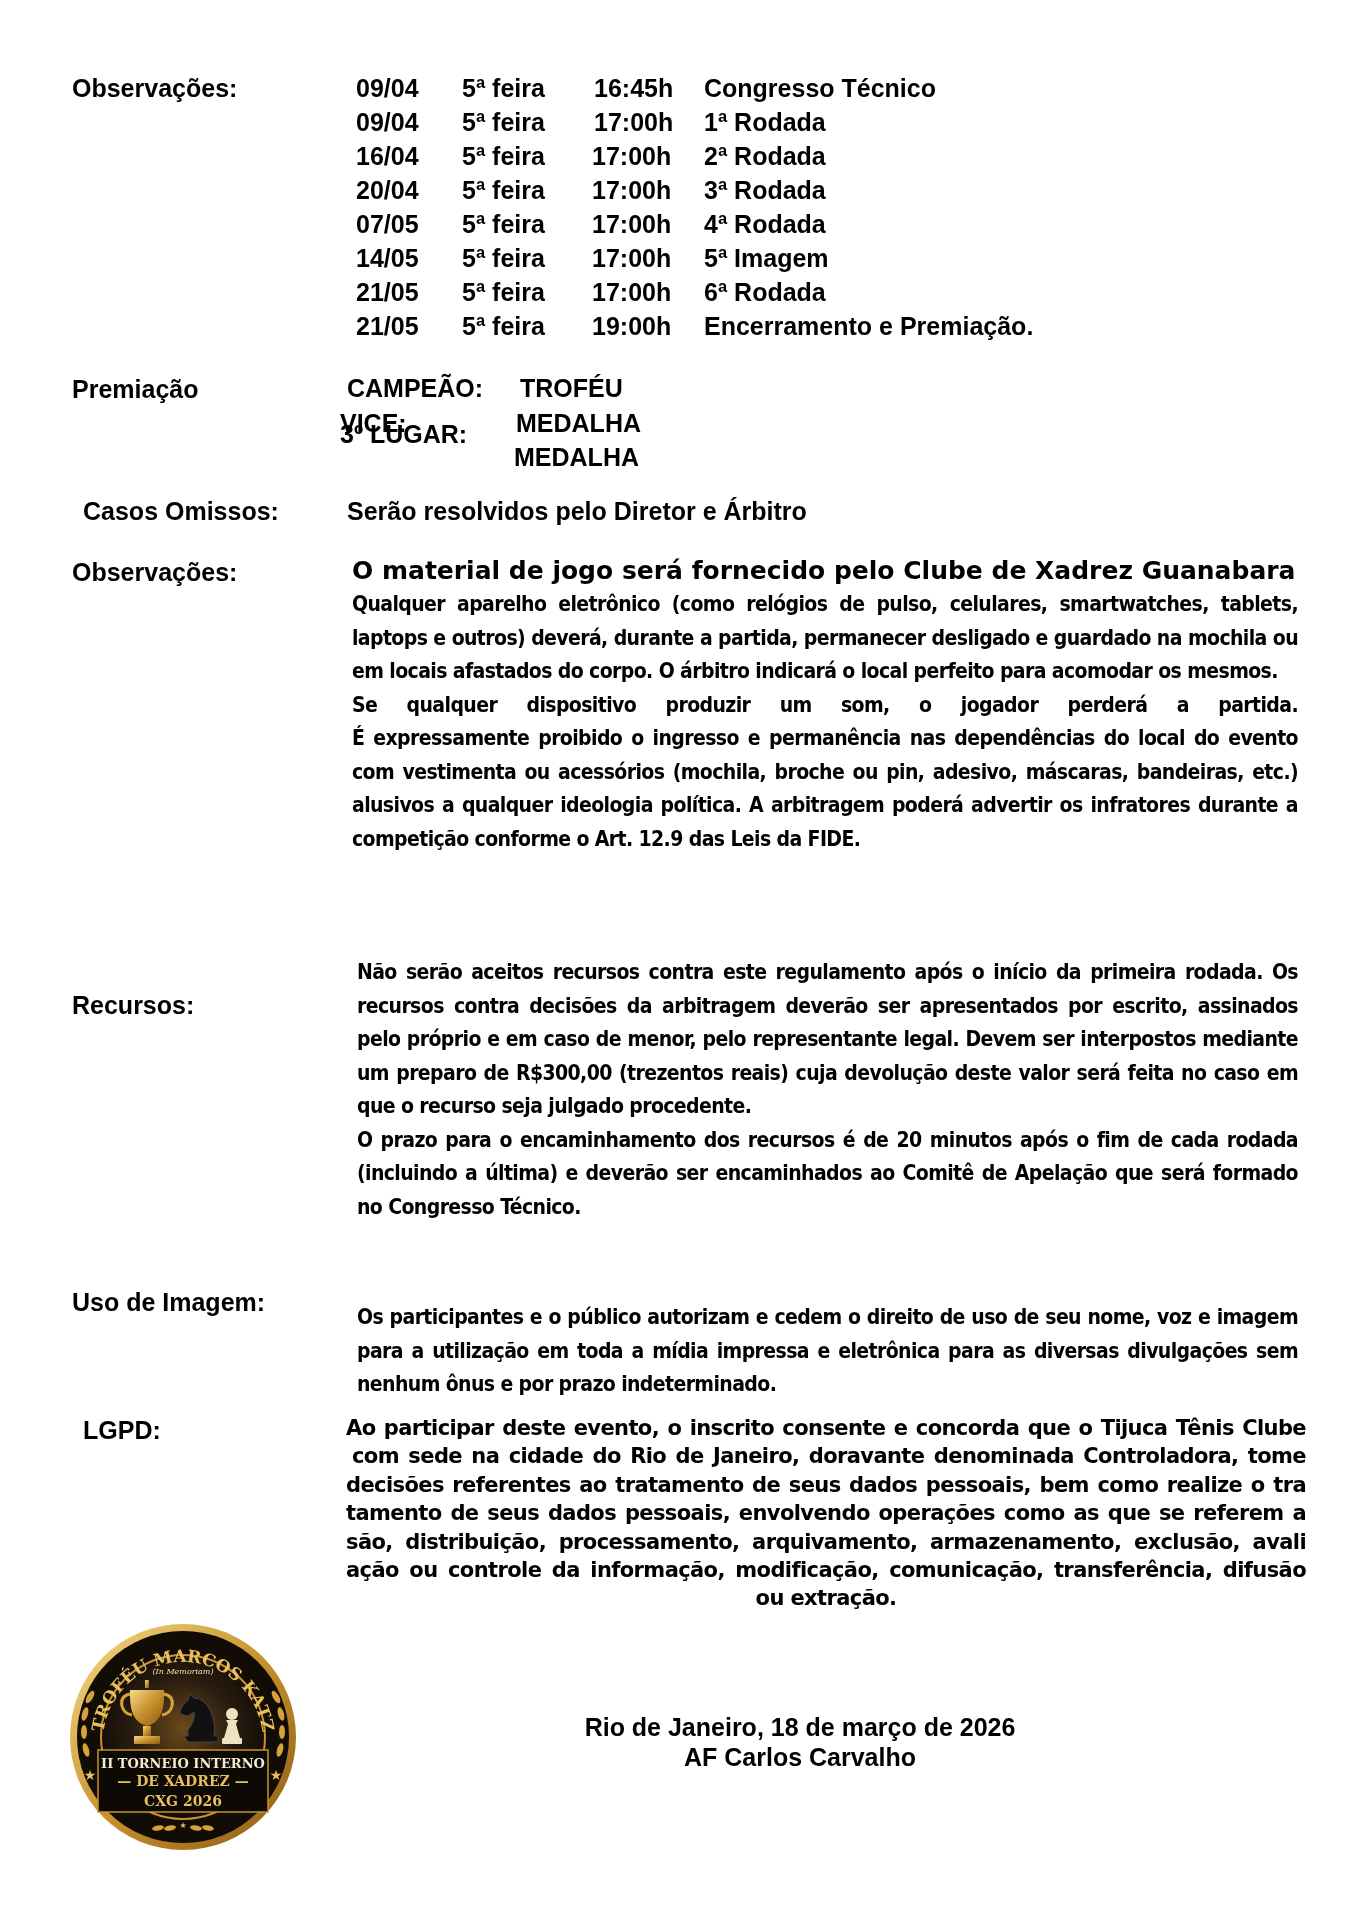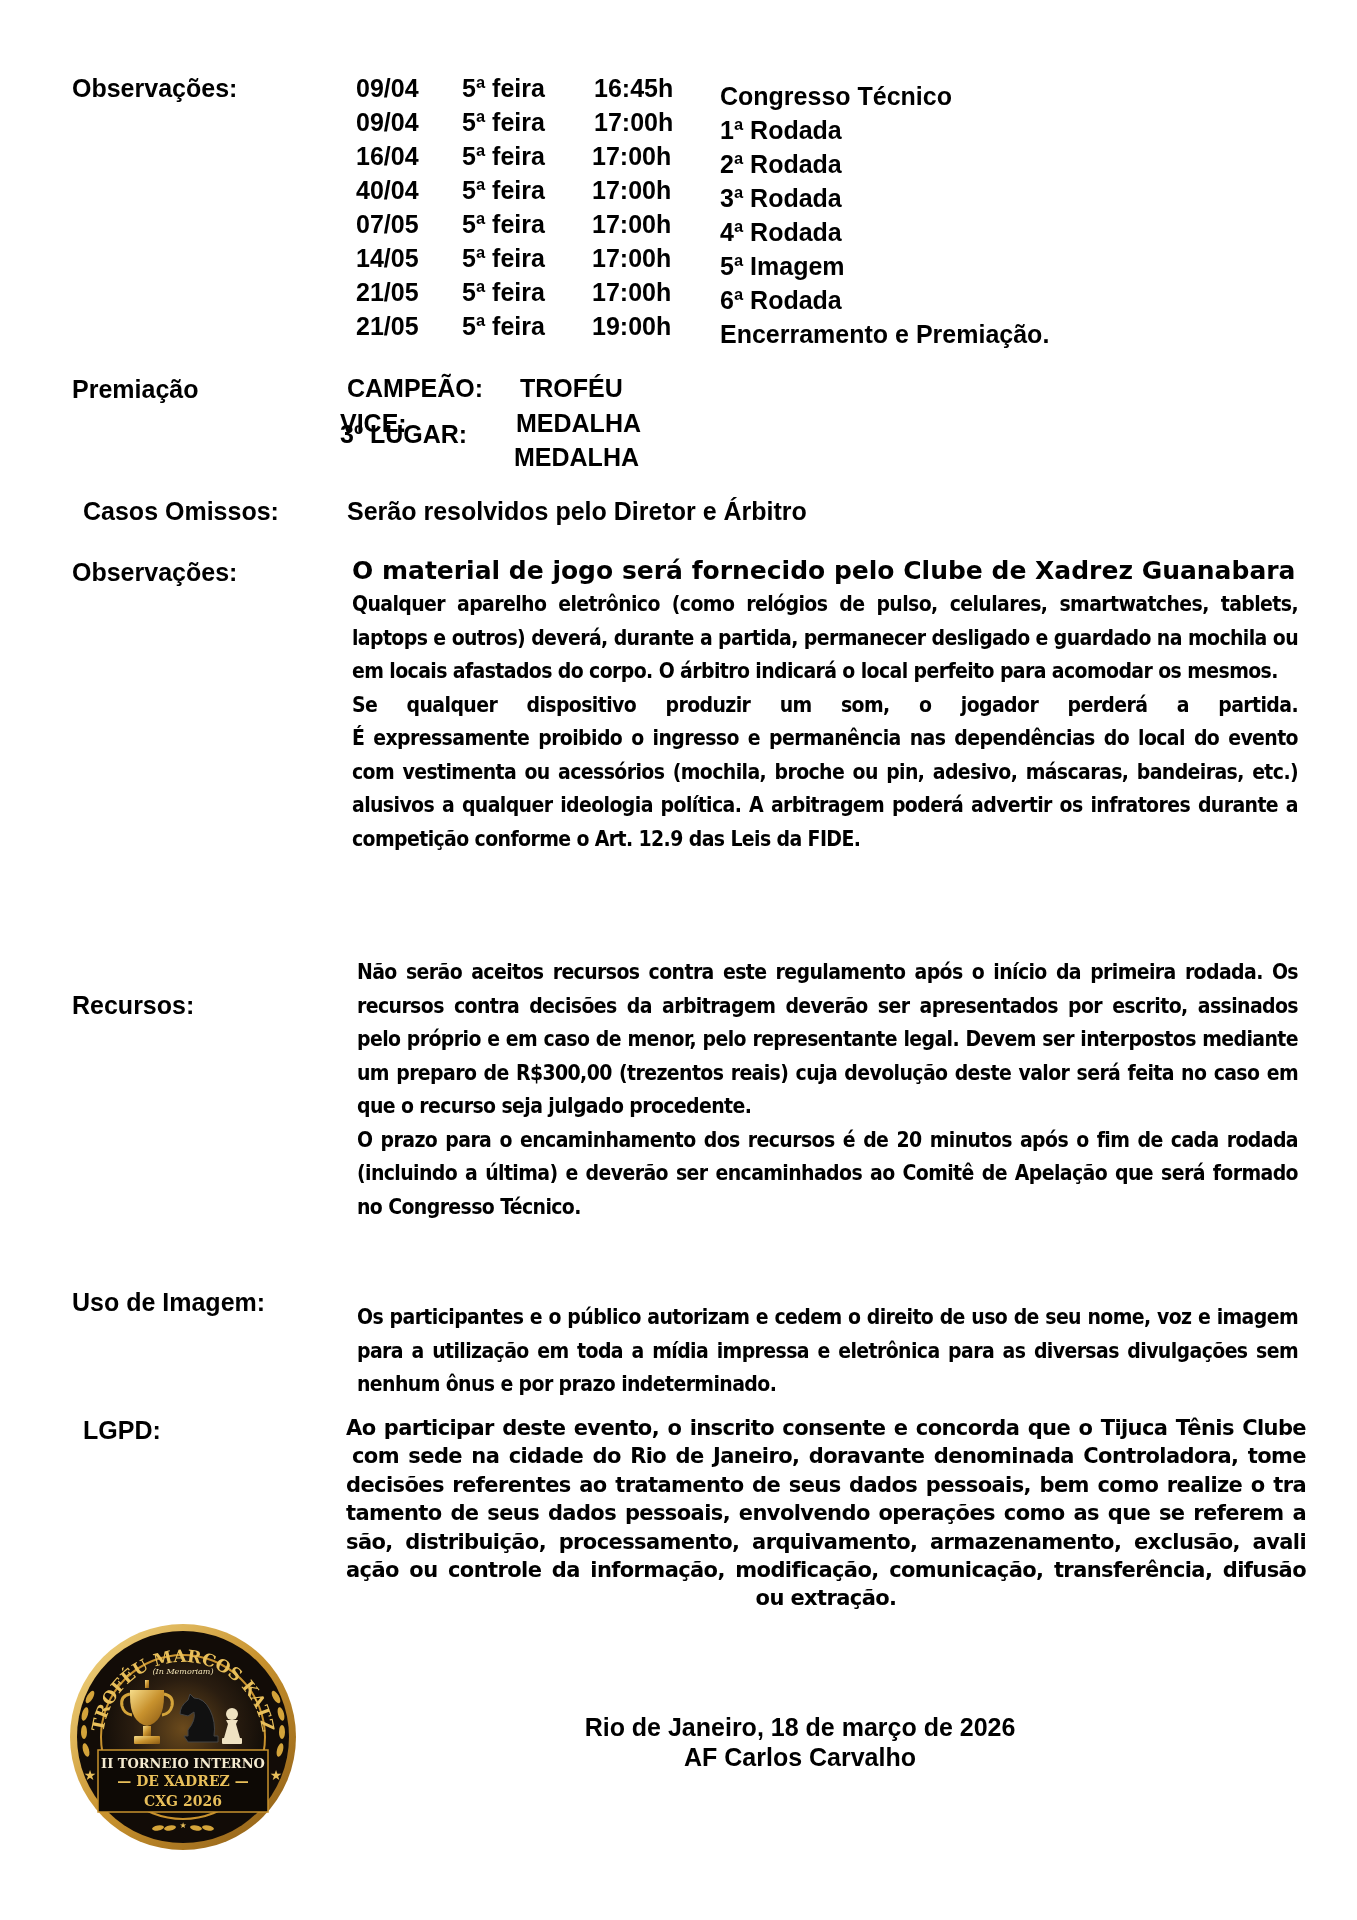--- a/index.html
+++ b/index.html
@@ -5,21 +5,21 @@
   html, body { margin:0; padding:0; background:#ffffff; }
   body { width:1357px; height:1920px; position:relative; overflow:hidden; color:#000; }
   .arial { font-family:"Liberation Sans", sans-serif; font-weight:bold; }
   .body-text { font-family:"DejaVu Sans", sans-serif; font-weight:bold; }
   .label { position:absolute; font-size:25px; }
   .sched-row { position:absolute; left:356px; font-size:25px; height:34px; white-space:nowrap; }
   .sched-row span { position:absolute; top:0; }
   .c-date { left:0; }
   .c-day { left:106px; }
   .c-time { left:236px; }
-  .c-event { left:364px;margin-top:8px; }
+  .c-event { left:348px; }
   .prize { position:absolute; font-size:25px; white-space:nowrap;text-align:center; }
   .para { position:absolute; font-size:21px; line-height:33.5px; text-align:justify; letter-spacing:-0.6px; font-stretch:condensed; }
   .para p { margin:0; }
   .lgpd { position:absolute; left:346px; width:960px; font-size:21px; line-height:28.4px; letter-spacing:-0.6px; text-align:justify; }
   .lgpd .ln { display:block; white-space:nowrap; text-align:justify; text-align-last:justify; }
   .lgpd .ln.last { text-align-last:center; }
   .sig { position:absolute; left:500px; width:600px; text-align:center; font-size:25px; line-height:30px; }
   .logo { position:absolute; left:68px; top:1622px; width:230px; height:230px; }
 </style>
 </head>
@@ -39,21 +39,21 @@
     <span class="c-time" style="left:238px;">17:00h</span>
     <span class="c-event">1ª Rodada</span>
   </div>
   <div class="sched-row arial" style="top:142px;">
     <span class="c-date">16/04</span>
     <span class="c-day">5ª feira</span>
     <span class="c-time">17:00h</span>
     <span class="c-event">2ª Rodada</span>
   </div>
   <div class="sched-row arial" style="top:176px;">
-    <span class="c-date">40/04</span>
+    <span class="c-date">20/04</span>
     <span class="c-day">5ª feira</span>
     <span class="c-time">17:00h</span>
     <span class="c-event">3ª Rodada</span>
   </div>
   <div class="sched-row arial" style="top:210px;">
     <span class="c-date">07/05</span>
     <span class="c-day">5ª feira</span>
     <span class="c-time">17:00h</span>
     <span class="c-event">4ª Rodada</span>
   </div>

